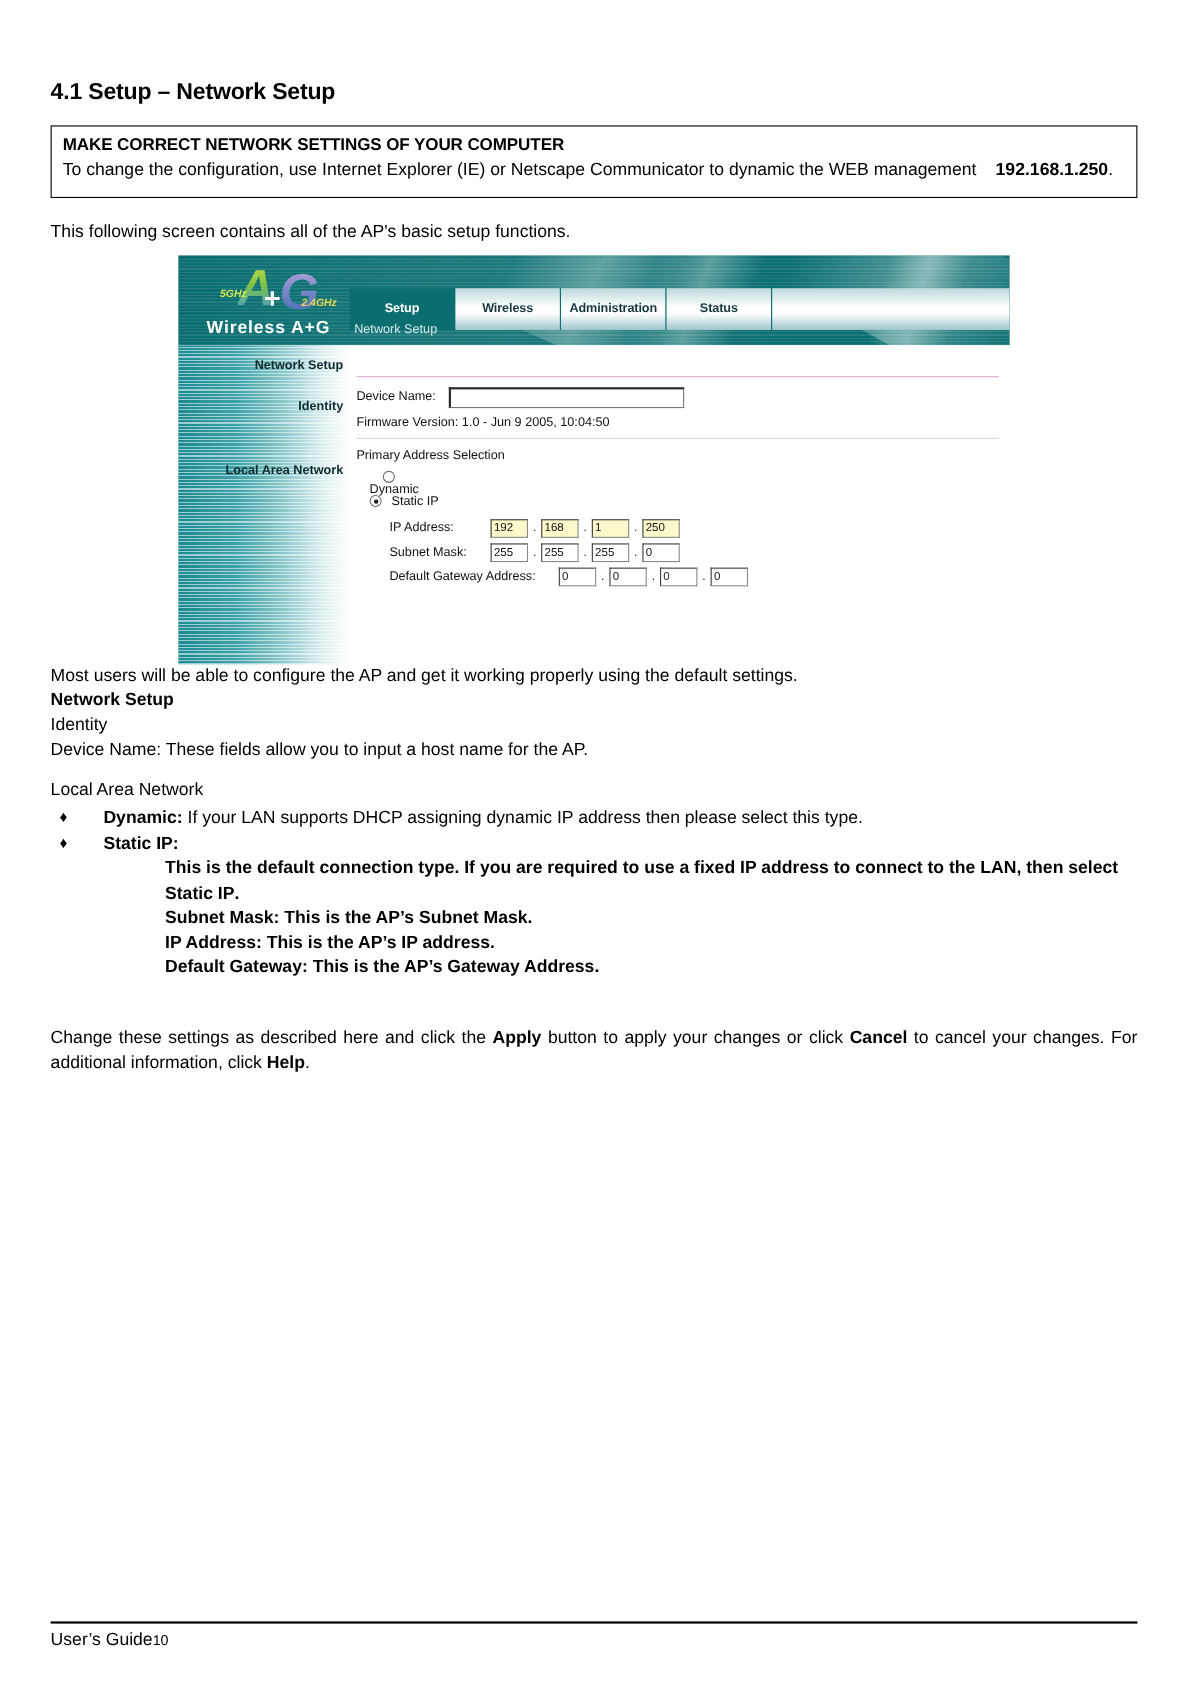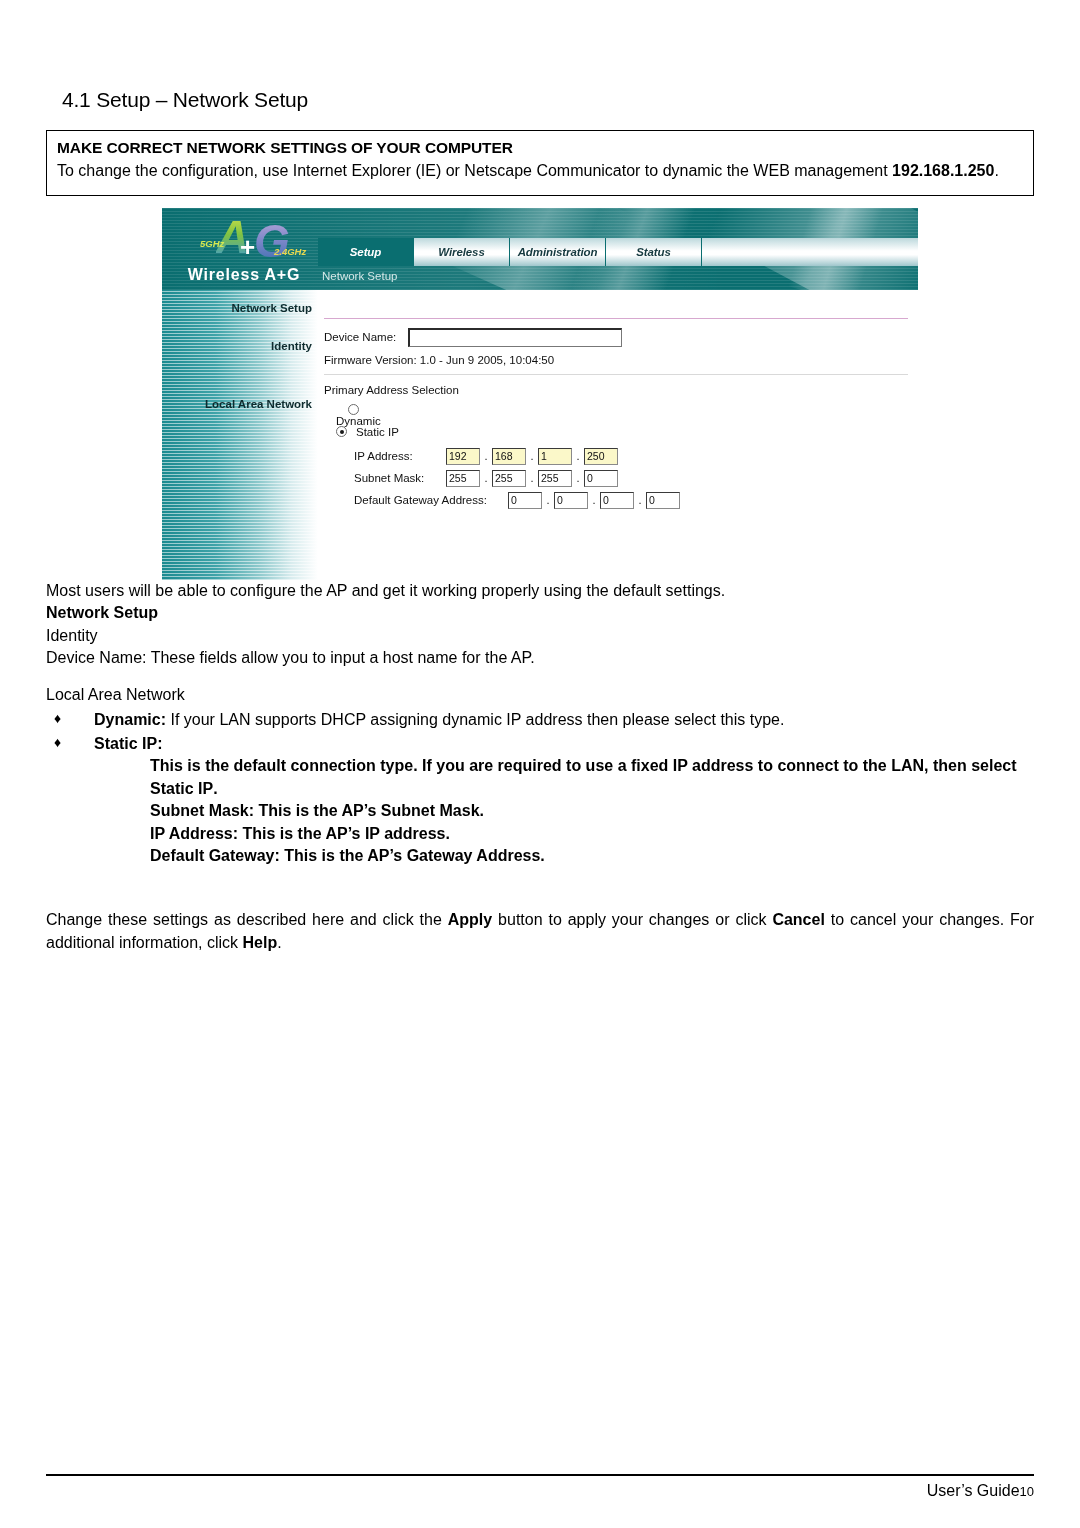--- a/index.html
+++ b/index.html
@@ -17,22 +17,22 @@
     position: absolute;
     left: 0; top: 0;
     width: 1080px;
     height: 1528px;
     padding: 0 46px;
   }
 
   
   .section-heading {
     font-size: 21px;
-    font-weight: normal;
-    margin: 16px;
+    font-weight: bold;
+    margin: 0;
     padding-top: 72px;
     letter-spacing: -0.2px;
   }
 
   
   .notice-box {
     margin-top: 18px;
     border: 1.6px solid #000;
     padding: 8px 10px 12px 10px;
   }
@@ -40,21 +40,21 @@
     font-size: 15.5px;
     font-weight: bold;
     letter-spacing: -0.1px;
     margin-bottom: 3px;
   }
   .notice-body {
     font-size: 16px;
     line-height: 1.42;
     text-align: justify;
   }
-  .notice-body b { font-weight: bold; }
+  .notice-body b { font-weight: bold; margin-left: 13px; }
 
   
   .intro-line {
     font-size: 16px;
     margin-top: 22px;
   }
 
   
   .shot-wrap {
     margin: 12px 0 0 116px;
@@ -154,24 +154,23 @@
     color: #ffffff;
     letter-spacing: 0.8px;
   }
 
   
   .nav {
     position: absolute;
     left: 156px;
     top: 30px;
     right: 0;
-    height: 28px;
+    height: 38px;
     display: flex;
     align-items: stretch;
-    font-style: italic;
   }
   .tab {
     width: 96px;
     display: flex;
     align-items: center;
     justify-content: center;
     font-size: 11.5px;
     font-weight: bold;
     color: #15393f;
     background: linear-gradient(180deg, #bcd8dc 0%, #ffffff 46%, #ffffff 60%, #9fc6cc 100%);
@@ -355,38 +354,39 @@
     left: 46px;
     right: 46px;
     bottom: 28px;
   }
   .footer-rule {
     border-top: 2.2px solid #000;
     margin-bottom: 6px;
   }
   .footer-inner {
     display: flex;
-    justify-content: flex-end;
+    justify-content: flex-start;
     align-items: baseline;
     font-size: 16px;
   }
   .footer-page { font-size: 13px; }
 </style>
 </head>
 <body>
 
 <div class="page">
 
   <h1 class="section-heading">4.1 Setup – Network Setup</h1>
 
   <div class="notice-box">
     <div class="notice-title">MAKE CORRECT NETWORK SETTINGS OF YOUR COMPUTER</div>
     <div class="notice-body"><span>To change the configuration, use Internet Explorer (IE) or Netscape Communicator to dynamic the WEB management </span><b>192.168.1.250</b><span>.</span></div>
   </div>
 
+  <div class="intro-line">This following screen contains all of the AP's basic setup functions.</div>
 
   <div class="shot-wrap">
 
     <div class="shot-header">
       <div class="hdr-streak s1"></div>
       <div class="hdr-streak s2"></div>
       <div class="hdr-streak s3"></div>
       <div class="hdr-streak s4"></div>
 
       <div class="logo">

